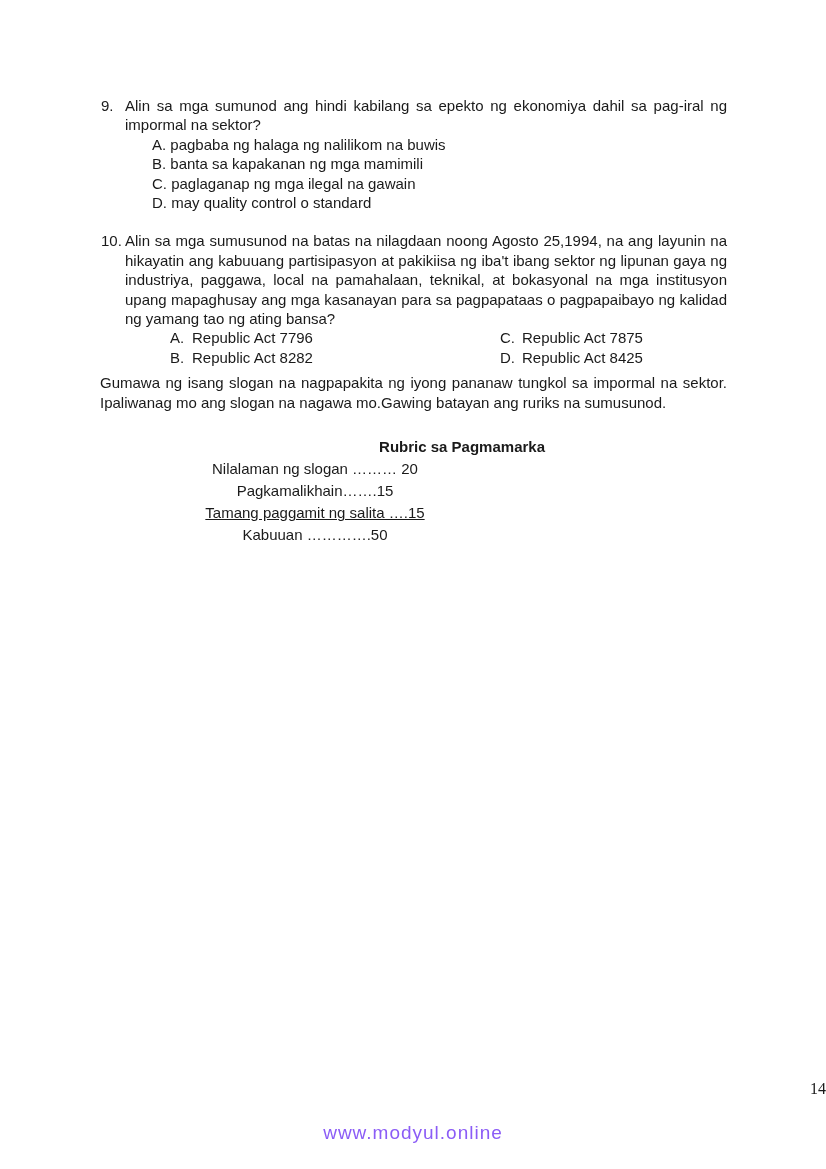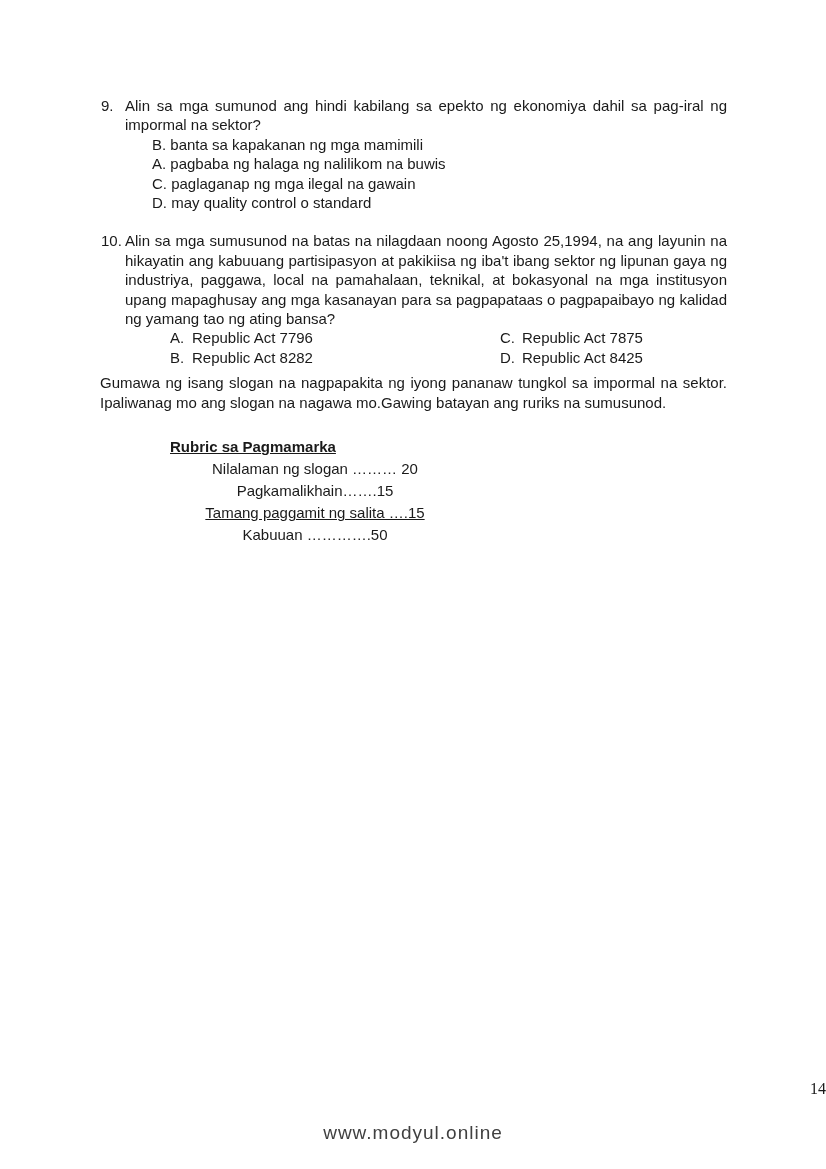--- a/index.html
+++ b/index.html
@@ -67,22 +67,21 @@
   
   .rubric {
     margin-top: 23px;
     margin-left: 70px;
     width: 375px;
     font-size: 15px;
     line-height: 22px;
   }
   .rubric-title {
     font-weight: bold;
-    text-align: left;
-    text-decoration: underline;
+    text-align: right;
   }
   .rubric-item {
     text-align: center;
     padding-right: 85px;
     white-space: nowrap;
   }
   .rubric-item.underline { text-decoration: underline; }
   
   .page-number {
     position: absolute;
@@ -95,36 +94,36 @@
     color: #1a1a1a;
   }
   .watermark {
     position: absolute;
     top: 1122px;
     left: 0;
     width: 100%;
     text-align: center;
     font-size: 19px;
     letter-spacing: 1px;
-    color: #404040;
+    color: #8b5cf6;
   }
 </style>
 </head>
 <body>
 
 <div class="page">
   <div class="content">
 
     <div class="question">
       <div class="q-num">9.</div>
       <div class="q-body">
         <div class="q-text">Alin sa mga sumunod ang hindi kabilang sa epekto ng ekonomiya dahil sa pag-iral ng impormal na sektor?</div>
         <div class="q-options">
+          <div>A. pagbaba ng halaga ng nalilikom na buwis</div>
           <div>B. banta sa kapakanan ng mga mamimili</div>
-          <div>A. pagbaba ng halaga ng nalilikom na buwis</div>
           <div>C. paglaganap ng mga ilegal na gawain</div>
           <div>D. may quality control o standard</div>
         </div>
       </div>
     </div>
 
     <div class="question q10">
       <div class="q-num">10.</div>
       <div class="q-body">
         <div class="q-text">Alin sa mga sumusunod na batas na nilagdaan noong Agosto 25,1994, na ang layunin na hikayatin ang kabuuang partisipasyon at pakikiisa ng iba't ibang sektor ng lipunan gaya ng industriya, paggawa, local na pamahalaan, teknikal, at bokasyonal na mga institusyon upang mapaghusay ang mga kasanayan para sa pagpapataas o pagpapaibayo ng kalidad ng yamang tao ng ating bansa?</div>

